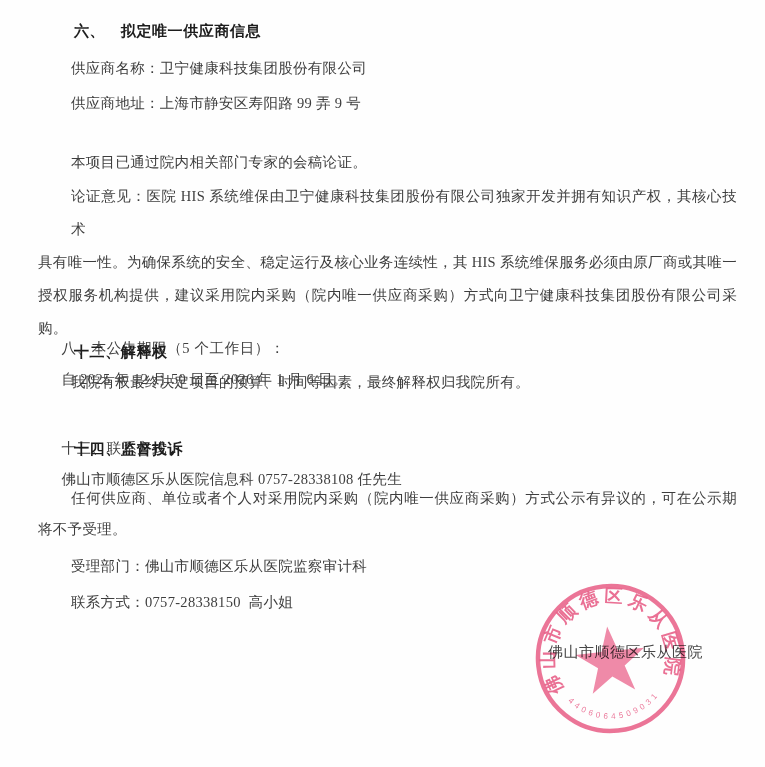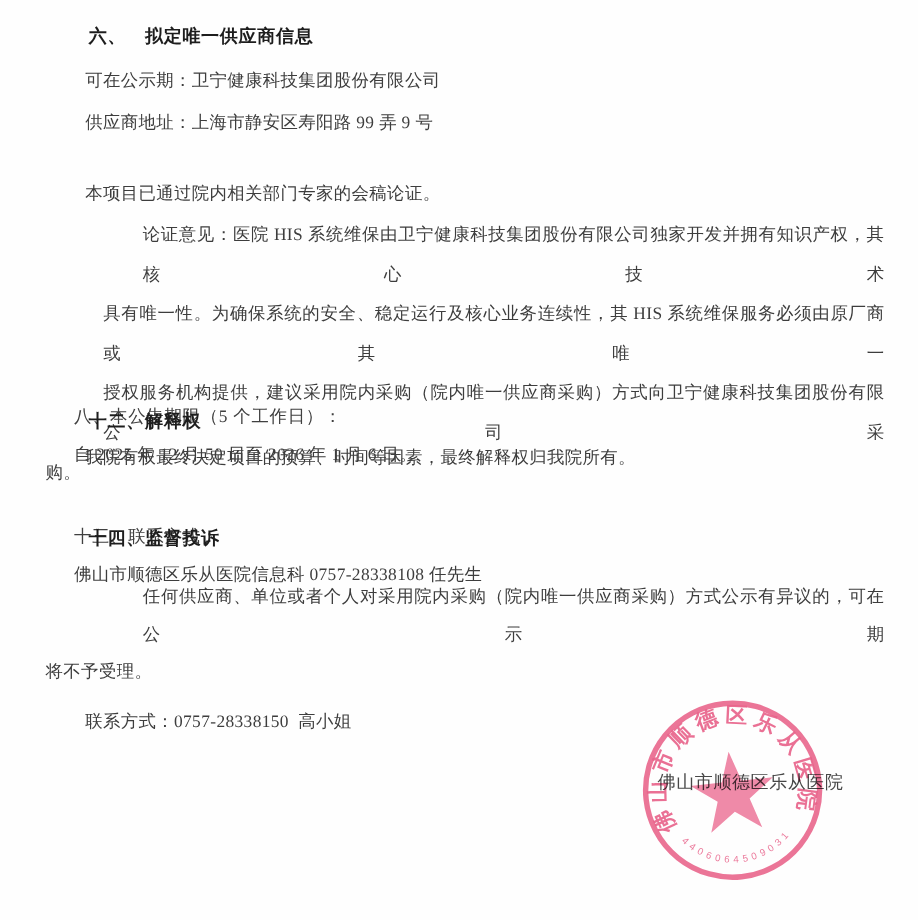--- a/index.html
+++ b/index.html
@@ -30,21 +30,20 @@
     font-size: 15px;
     letter-spacing: 0.6px;
     margin-left: 36px;
   }
   .indent { padding-left: 33px; }
   .jline {
     white-space: normal;
     text-align: justify;
     text-align-last: justify;
     text-justify: inter-character;
-    margin-left: 48px;
   }
   .bold-inline { font-weight: normal; color: #404040; letter-spacing: 0.6px; text-align: right; }
   .sig {
     position: absolute;
     color: #474747;
     font-size: 15px;
     letter-spacing: 0.5px;
     white-space: pre-wrap;
     z-index: 1;
   }
@@ -61,21 +60,21 @@
 </style>
 </head>
 <body>
 
 <div class="page">
 
   <div class="block heading" style="top:16px">
     <div class="line">六、　拟定唯一供应商信息</div>
   </div>
   <div class="block indent" style="top:53px">
-    <div class="line">可在公示期：卫宁健康科技集团股份有限公司</div>
+    <div class="line">供应商名称：卫宁健康科技集团股份有限公司</div>
   </div>
   <div class="block indent" style="top:88px">
     <div class="line">供应商地址：上海市静安区寿阳路 99 弄 9 号</div>
   </div>
 
   <div class="block indent" style="top:147px">
     <div class="line">本项目已通过院内相关部门专家的会稿论证。</div>
   </div>
   <div class="block lh33" style="top:180px">
     <div class="line jline indent">论证意见：医院 HIS 系统维保由卫宁健康科技集团股份有限公司独家开发并拥有知识产权，其核心技术</div>
@@ -105,20 +104,23 @@
     </div>
   </div>
 
   <div class="block heading" style="top:434px">
     <div class="line">十四、监督投诉</div>
   </div>
   <div class="block" style="top:483px">
     <div class="line jline indent">任何供应商、单位或者个人对采用院内采购（院内唯一供应商采购）方式公示有异议的，可在公示期</div>
     <div class="line">将不予受理。</div>
   </div>
+  <div class="block indent" style="top:551px">
+    <div class="line">受理部门：佛山市顺德区乐从医院监察审计科</div>
+  </div>
   <div class="block indent" style="top:587px">
     <div class="line">联系方式：0757-28338150  高小姐</div>
   </div>
 
   <div class="sig sig-org">佛山市顺德区乐从医院</div>
 
   <svg class="stamp" viewBox="0 0 152 152">
     <g transform="rotate(-6 76 76)">
       <circle cx="76" cy="76" r="72" fill="none" stroke="#e8517d" stroke-width="4.5" opacity="0.9"></circle>
       <path id="arcTop" d="M 26.6 102.3 A 56 56 0 1 1 125.4 102.3" fill="none"></path>

